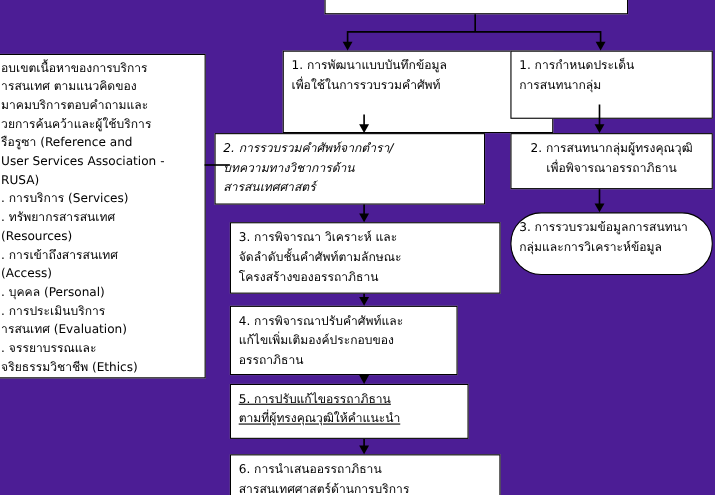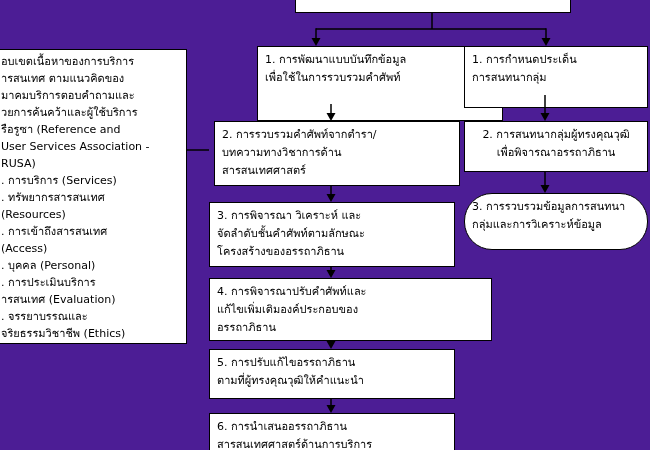--- a/index.html
+++ b/index.html
@@ -60,30 +60,30 @@
 . การเข้าถึงสารสนเทศ
 (Access)
 . บุคคล (Personal)
 . การประเมินบริการ
 ารสนเทศ (Evaluation)
 . จรรยาบรรณและ
 จริยธรรมวิชาชีพ (Ethics)</div>
 
   <div class="box step" style="left:209px; top:46px;  width:246px; height:75px;margin-left:48px;">1. การพัฒนาแบบบันทึกข้อมูล
 เพื่อใช้ในการรวบรวมคำศัพท์</div>
-  <div class="box step" style="left:214px; top:121px; width:246px; height:65px;">2. การรวบรวมคำศัพท์จากตำรา/
+  <div class="box step" style="left:195px; top:121px; width:246px; height:65px;font-style:italic;">2. การรวบรวมคำศัพท์จากตำรา/
 บทความทางวิชาการด้าน
 สารสนเทศศาสตร์</div>
   <div class="box step" style="left:209px; top:202px; width:246px; height:65px;">3. การพิจารณา วิเคราะห์ และ
 จัดลำดับชั้นคำศัพท์ตามลักษณะ
 โครงสร้างของอรรถาภิธาน</div>
-  <div class="box step" style="left:209px; top:278px; width:283px; height:63px;">4. การพิจารณาปรับคำศัพท์และ
+  <div class="box step" style="left:209px; top:278px; width:207px; height:63px;">4. การพิจารณาปรับคำศัพท์และ
 แก้ไขเพิ่มเติมองค์ประกอบของ
 อรรถาภิธาน</div>
-  <div class="box step" style="left:209px; top:349px; width:246px; height:50px;">5. การปรับแก้ไขอรรถาภิธาน
+  <div class="box step" style="left:209px; top:349px; width:217px; height:50px;text-decoration:underline;">5. การปรับแก้ไขอรรถาภิธาน
 ตามที่ผู้ทรงคุณวุฒิให้คำแนะนำ</div>
   <div class="box step" style="left:209px; top:413px; width:246px; height:55px;">6. การนำเสนออรรถาภิธาน
 สารสนเทศศาสตร์ด้านการบริการ</div>
 
   <div class="box step" style="left:464px; top:46px;  width:184px; height:62px;">1. การกำหนดประเด็น
 การสนทนากลุ่ม</div>
   <div class="box step" style="left:464px; top:121px; width:184px; height:51px;text-align:center;">2. การสนทนากลุ่มผู้ทรงคุณวุฒิ
 เพื่อพิจารณาอรรถาภิธาน</div>
   <div class="box step" style="left:464px; top:193px; width:184px; height:57px;border-radius:28px;">3. การรวบรวมข้อมูลการสนทนา
 กลุ่มและการวิเคราะห์ข้อมูล</div>

